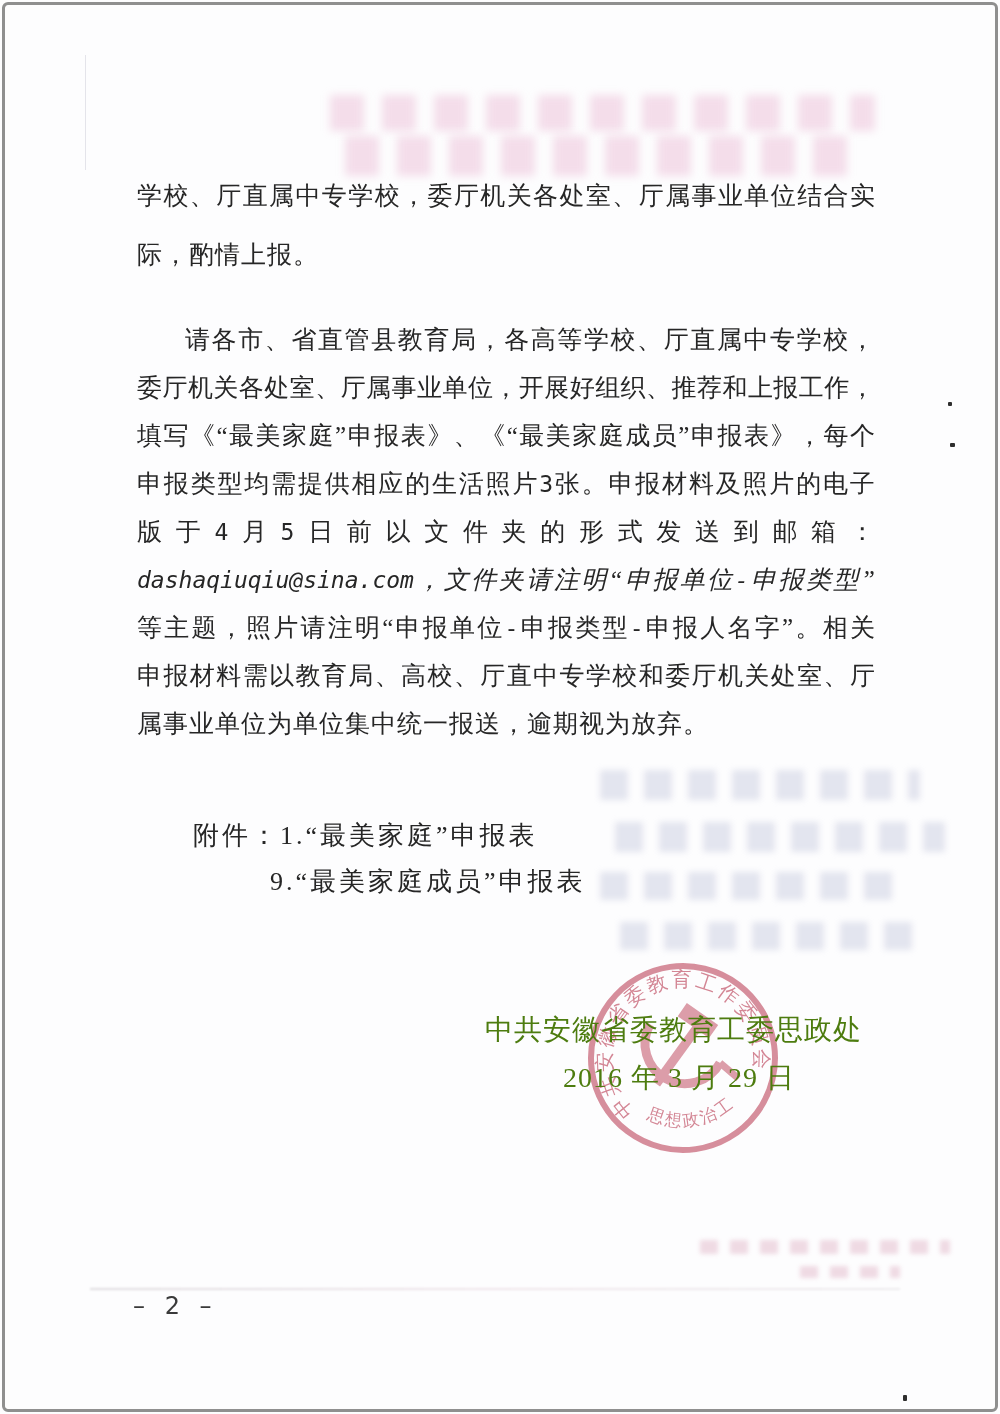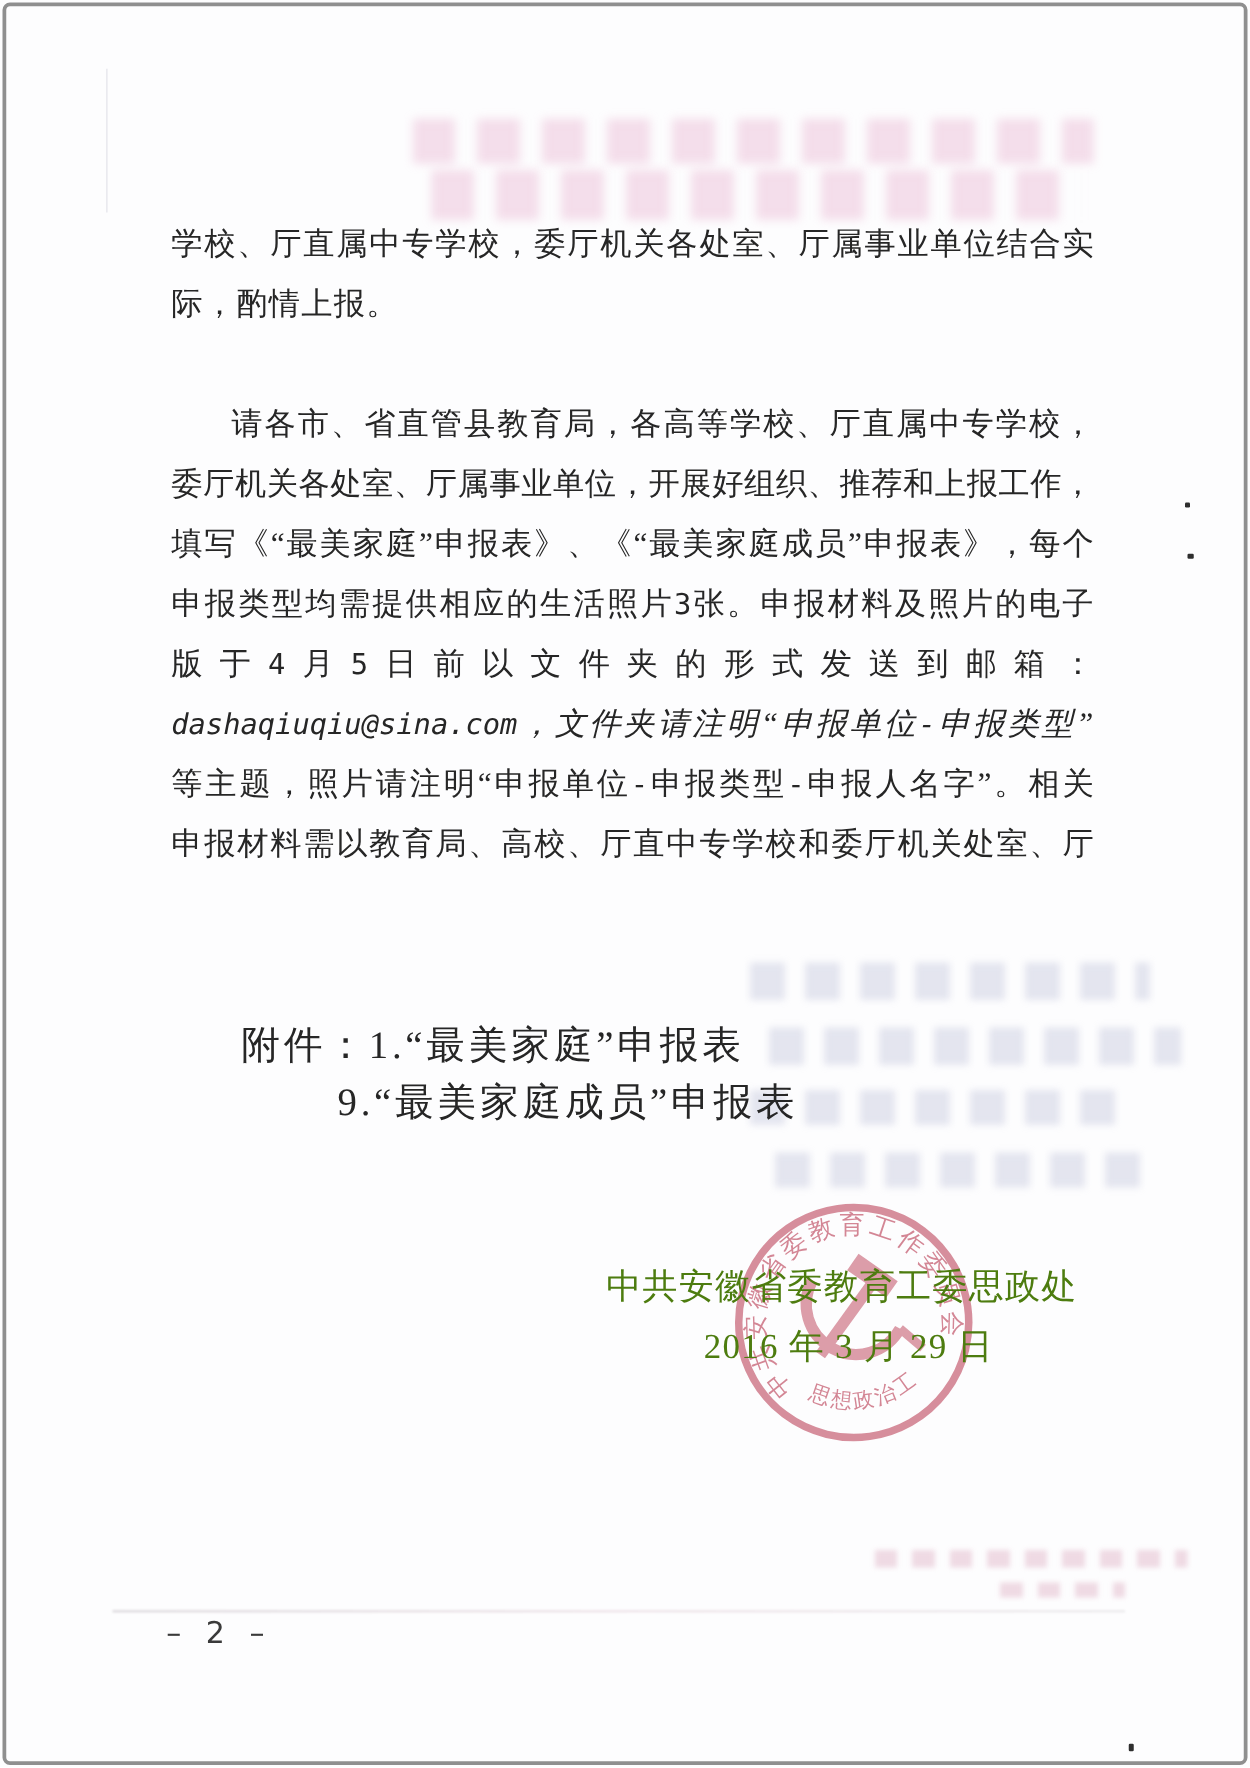--- a/index.html
+++ b/index.html
@@ -31,21 +31,21 @@
   }
   .latin{ font-family:"DejaVu Sans Mono", monospace; font-size:0.92em; }
   .heading{
     position:absolute; left:193px; width:600px; height:48px;
     font-family:"Liberation Sans", sans-serif;
     font-weight:700; font-size:28px; line-height:44px;
     letter-spacing:3px; color:#1d1d1d; z-index:3;
     white-space:nowrap;
   }
   .attach{
-    position:absolute; height:48px; font-size:31px; line-height:48px;
+    position:absolute; height:48px; font-size:26px; line-height:48px;
     letter-spacing:3px; z-index:3; white-space:nowrap;
   }
   .sig{
     position:absolute; z-index:4; white-space:nowrap;
     font-size:28px; line-height:40px; color:#4d7c0f; letter-spacing:1px;
   }
   .pagenum{
     position:absolute; left:133px; top:1292px; z-index:3;
     font-family:"DejaVu Sans", sans-serif;
     font-size:24px; color:#3a3a3a; letter-spacing:6px; white-space:nowrap;
@@ -145,21 +145,21 @@
       <span>厅</span>
       <span>属</span>
       <span>事</span>
       <span>业</span>
       <span>单</span>
       <span>位</span>
       <span>结</span>
       <span>合</span>
       <span>实</span>
     </div>
-  <div class="line" style="top:220px;">际，酌情上报。</div>
+  <div class="line" style="top:231px;">际，酌情上报。</div>
 
 
   <div class="line" style="top:316px;left:185px;width:690px;" data-justify="">
       <span>请</span>
       <span>各</span>
       <span>市</span>
       <span>、</span>
       <span>省</span>
       <span>直</span>
       <span>管</span>
@@ -373,20 +373,21 @@
       <span>和</span>
       <span>委</span>
       <span>厅</span>
       <span>机</span>
       <span>关</span>
       <span>处</span>
       <span>室</span>
       <span>、</span>
       <span>厅</span>
     </div>
+  <div class="line" style="top:700px;">属事业单位为单位集中统一报送，逾期视为放弃。</div>
 
   <div class="attach" style="left:193px;top:812px;">附件：1.“最美家庭”申报表</div>
   <div class="attach" style="left:270px;top:858px;">9.“最美家庭成员”申报表</div>
 
   <div class="sig" style="left:485px;top:1010px;">中共安徽省委教育工委思政处</div>
   <div class="sig" style="left:563px;top:1058px;">2016 年 3 月 29 日</div>
 
   <div class="pagenum">– 2 –</div>
 
 </div>

